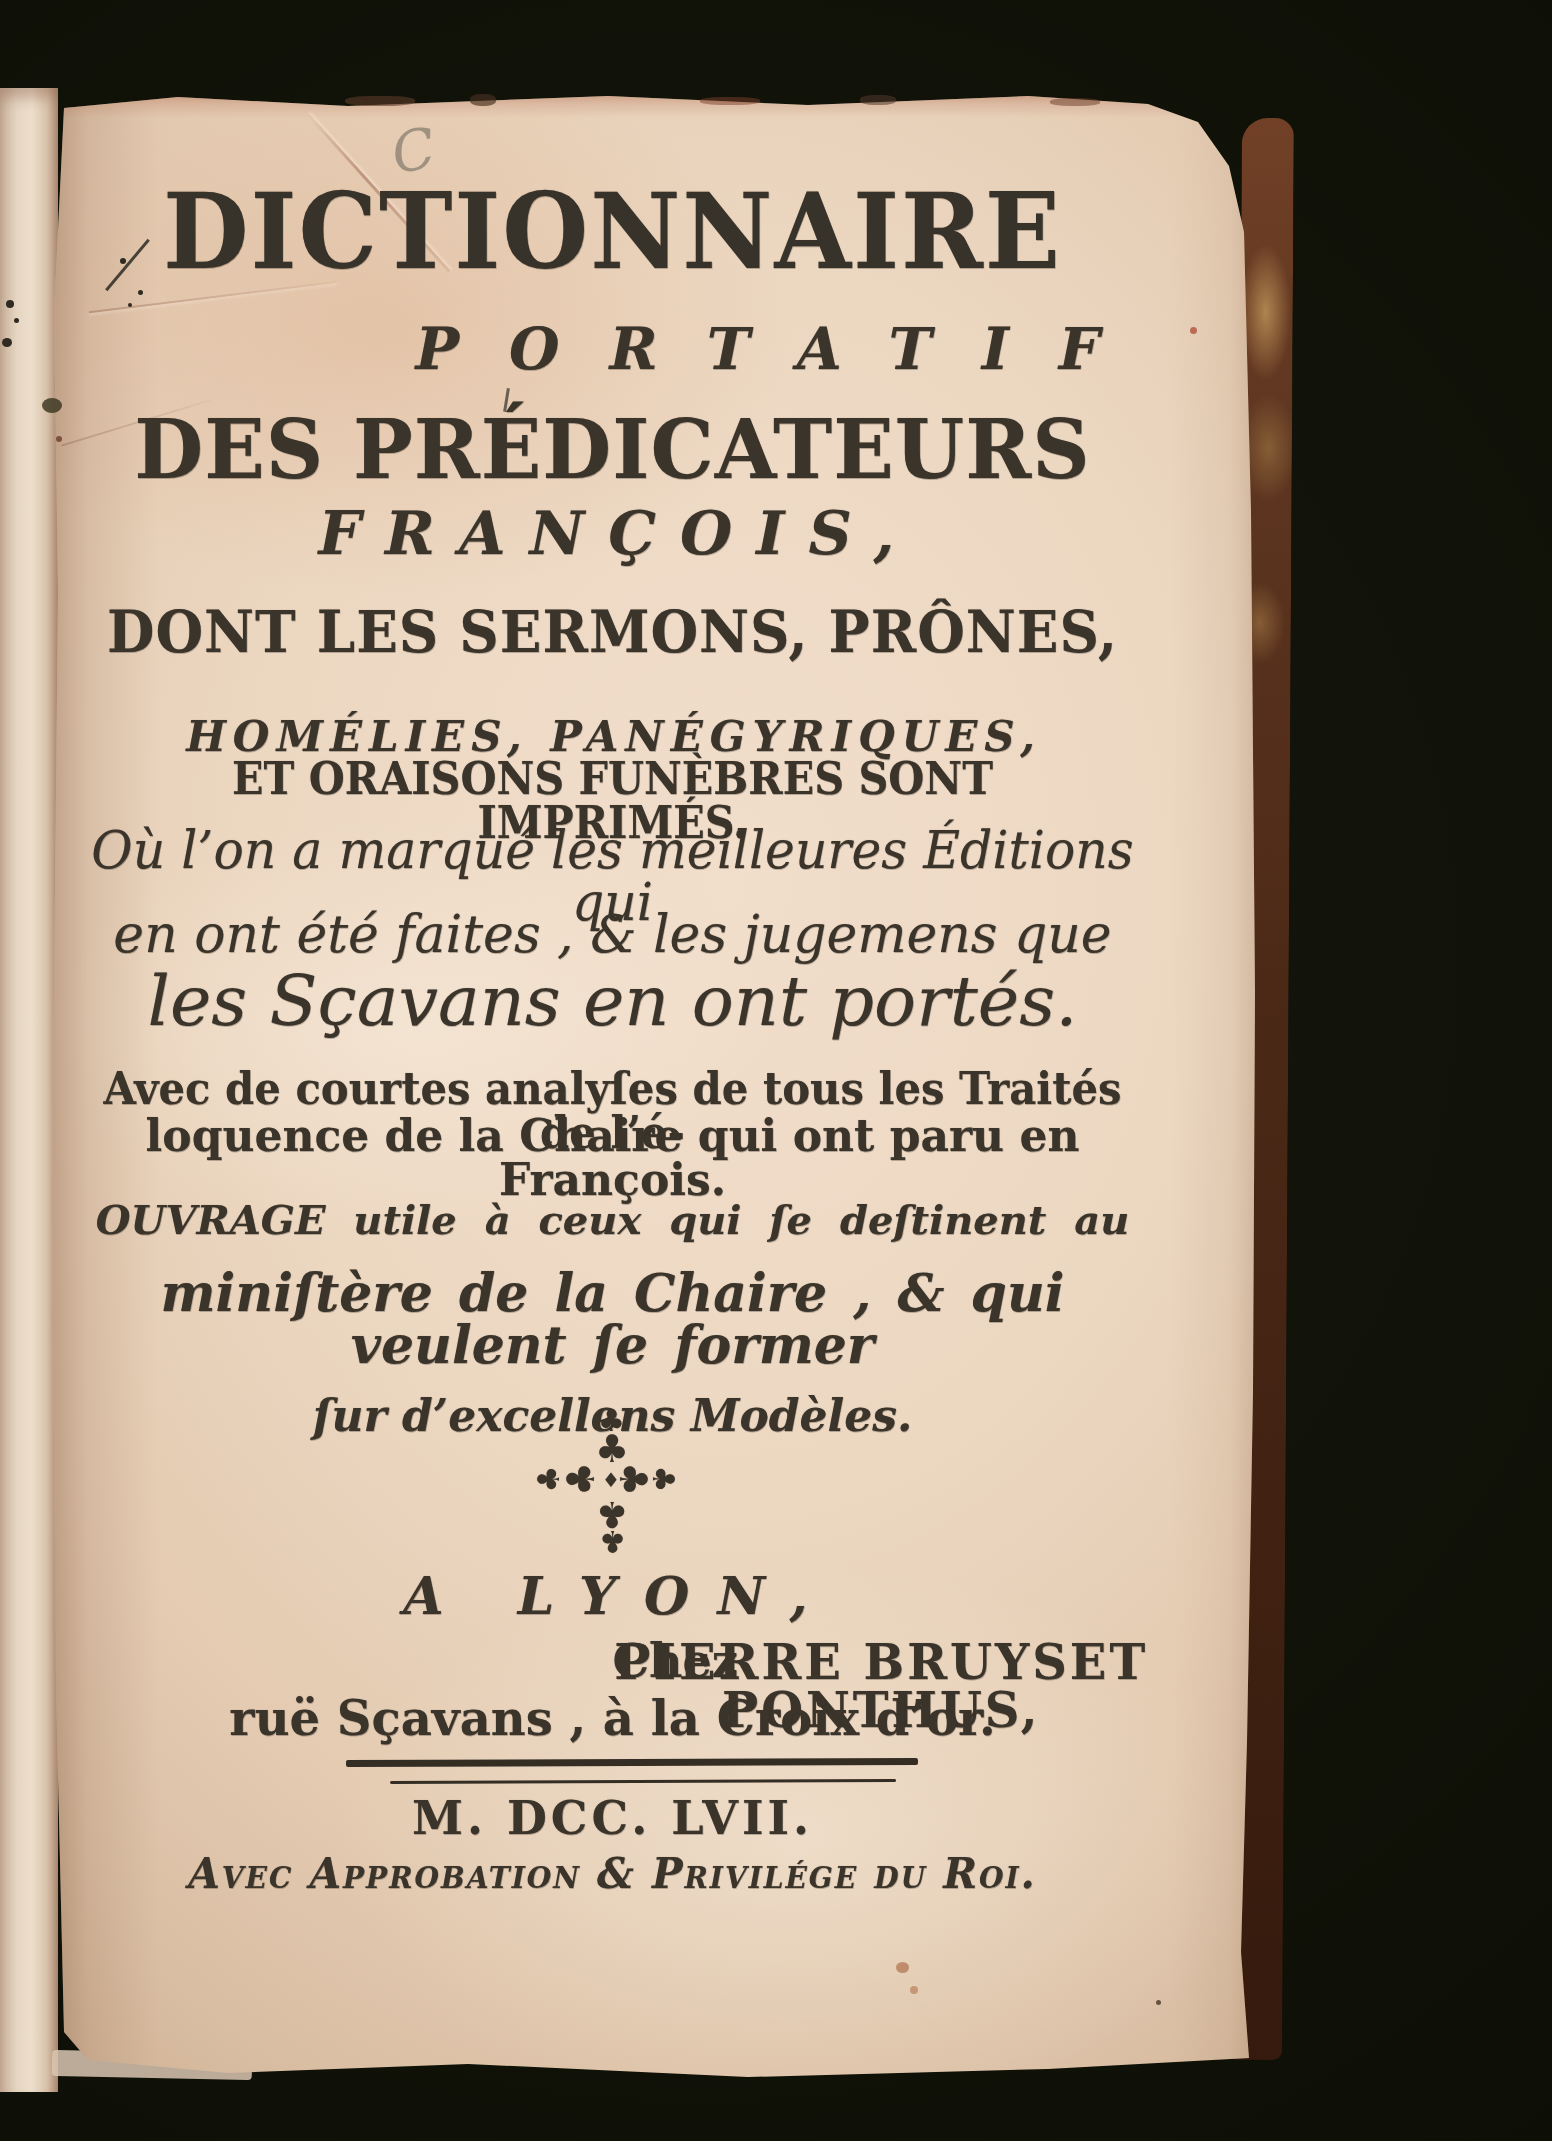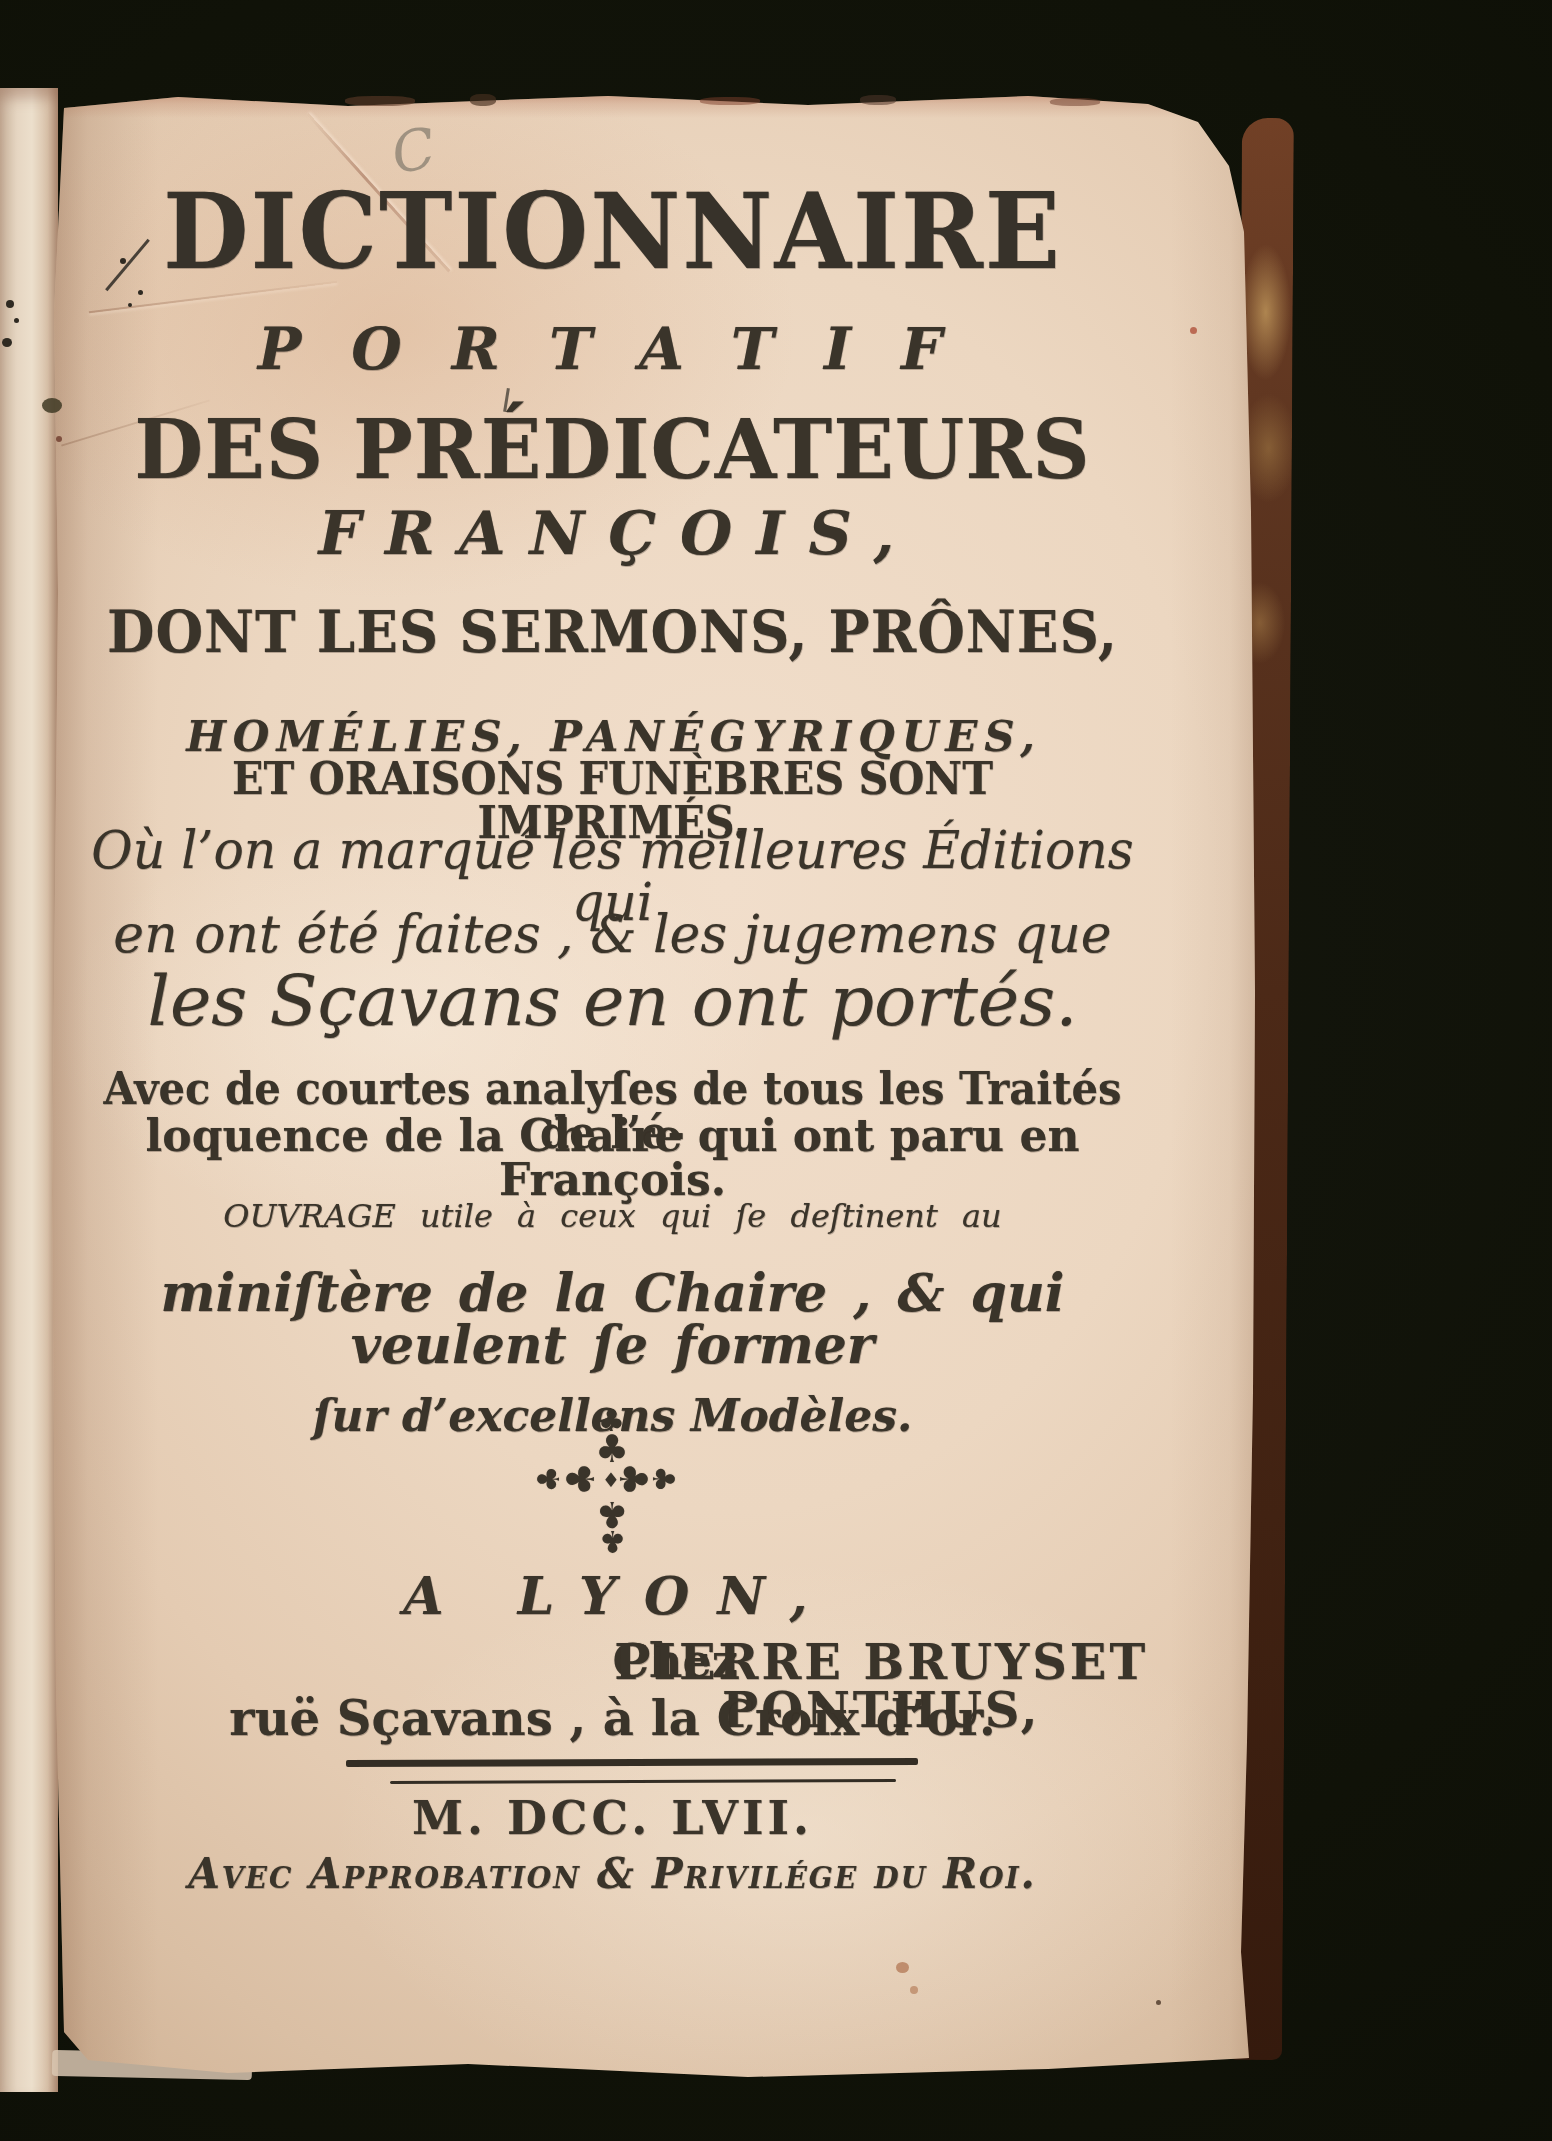--- a/index.html
+++ b/index.html
@@ -46,32 +46,32 @@
   .crease3{left:58px;top:422px;width:155px;height:2px;z-index:3;transform:rotate(-17deg);
     background:linear-gradient(90deg,rgba(140,100,75,.4),rgba(140,100,75,.05));}
   .chip{z-index:3;border-radius:40%;}
   .speck{z-index:4;border-radius:50%;background:#2f2a22;}
   .stain{z-index:3;border-radius:50%;}
 
   
   .tl{left:75px;width:1075px;text-align:center;z-index:5;color:#3a342a;line-height:1;
       text-shadow:.6px .6px 0 rgba(58,48,38,.28), 0 0 1px rgba(58,48,38,.35);}
   .t-main{top:179px;font-size:105px;font-weight:700;letter-spacing:2px;transform:scaleX(.94);color:#37322a;}
-  .t-portatif{top:320px;font-size:58px;font-weight:700;font-style:italic;letter-spacing:50px;text-indent:25px;}
+  .t-portatif{top:320px;font-size:58px;font-weight:700;font-style:italic;letter-spacing:50px;text-indent:25px;text-align:right;}
   .t-des{top:408px;font-size:82px;font-weight:700;letter-spacing:1px;transform:scaleX(.97);}
   .t-francois{top:503px;font-size:60px;font-style:italic;font-weight:600;letter-spacing:24px;text-indent:12px;}
   .t-dont{top:603px;font-size:57px;font-weight:600;letter-spacing:1px;transform:scaleX(.96);}
   .t-homelies{top:716px;font-size:42px;font-style:italic;font-weight:600;letter-spacing:7px;text-indent:3px;}
   .t-oraisons{top:757px;font-size:44px;font-weight:600;transform:scaleX(.94);}
   .t-arg1{top:824px;font-size:52px;font-style:italic;transform:scaleX(.97);}
   .t-arg2{top:908px;font-size:52px;font-style:italic;}
   .t-arg3{top:966px;font-size:70px;font-style:italic;}
   .t-ana1{top:1067px;font-size:44px;font-weight:600;transform:scaleX(.95);}
   .t-ana2{top:1114px;font-size:44px;font-weight:600;}
-  .t-ouv1{top:1200px;font-size:32px;font-style:italic;font-weight:400;word-spacing:14px;}
+  .t-ouv1{top:1200px;font-size:40px;font-style:italic;font-weight:700;word-spacing:14px;}
   .t-ouv2{top:1267px;font-size:52px;font-style:italic;font-weight:600;word-spacing:8px;}
   .t-ouv3{top:1394px;font-size:44px;font-style:italic;font-weight:600;}
   .t-lyon{top:1570px;font-size:52px;font-style:italic;font-weight:700;letter-spacing:28px;text-indent:14px;}
   .t-chez{top:1638px;font-size:46px;font-weight:600;}
   .t-chez .pub{font-size:48px;letter-spacing:3px;}
   .t-rue{top:1694px;font-size:48px;font-weight:600;}
   .t-date{top:1795px;font-size:46px;font-weight:600;letter-spacing:4px;}
   .t-priv{top:1853px;font-size:42px;font-style:italic;font-weight:600;font-variant:small-caps;letter-spacing:2px;transform:scaleX(.97);}
 
   .rule{z-index:5;background:#332d24;border-radius:2px;}

